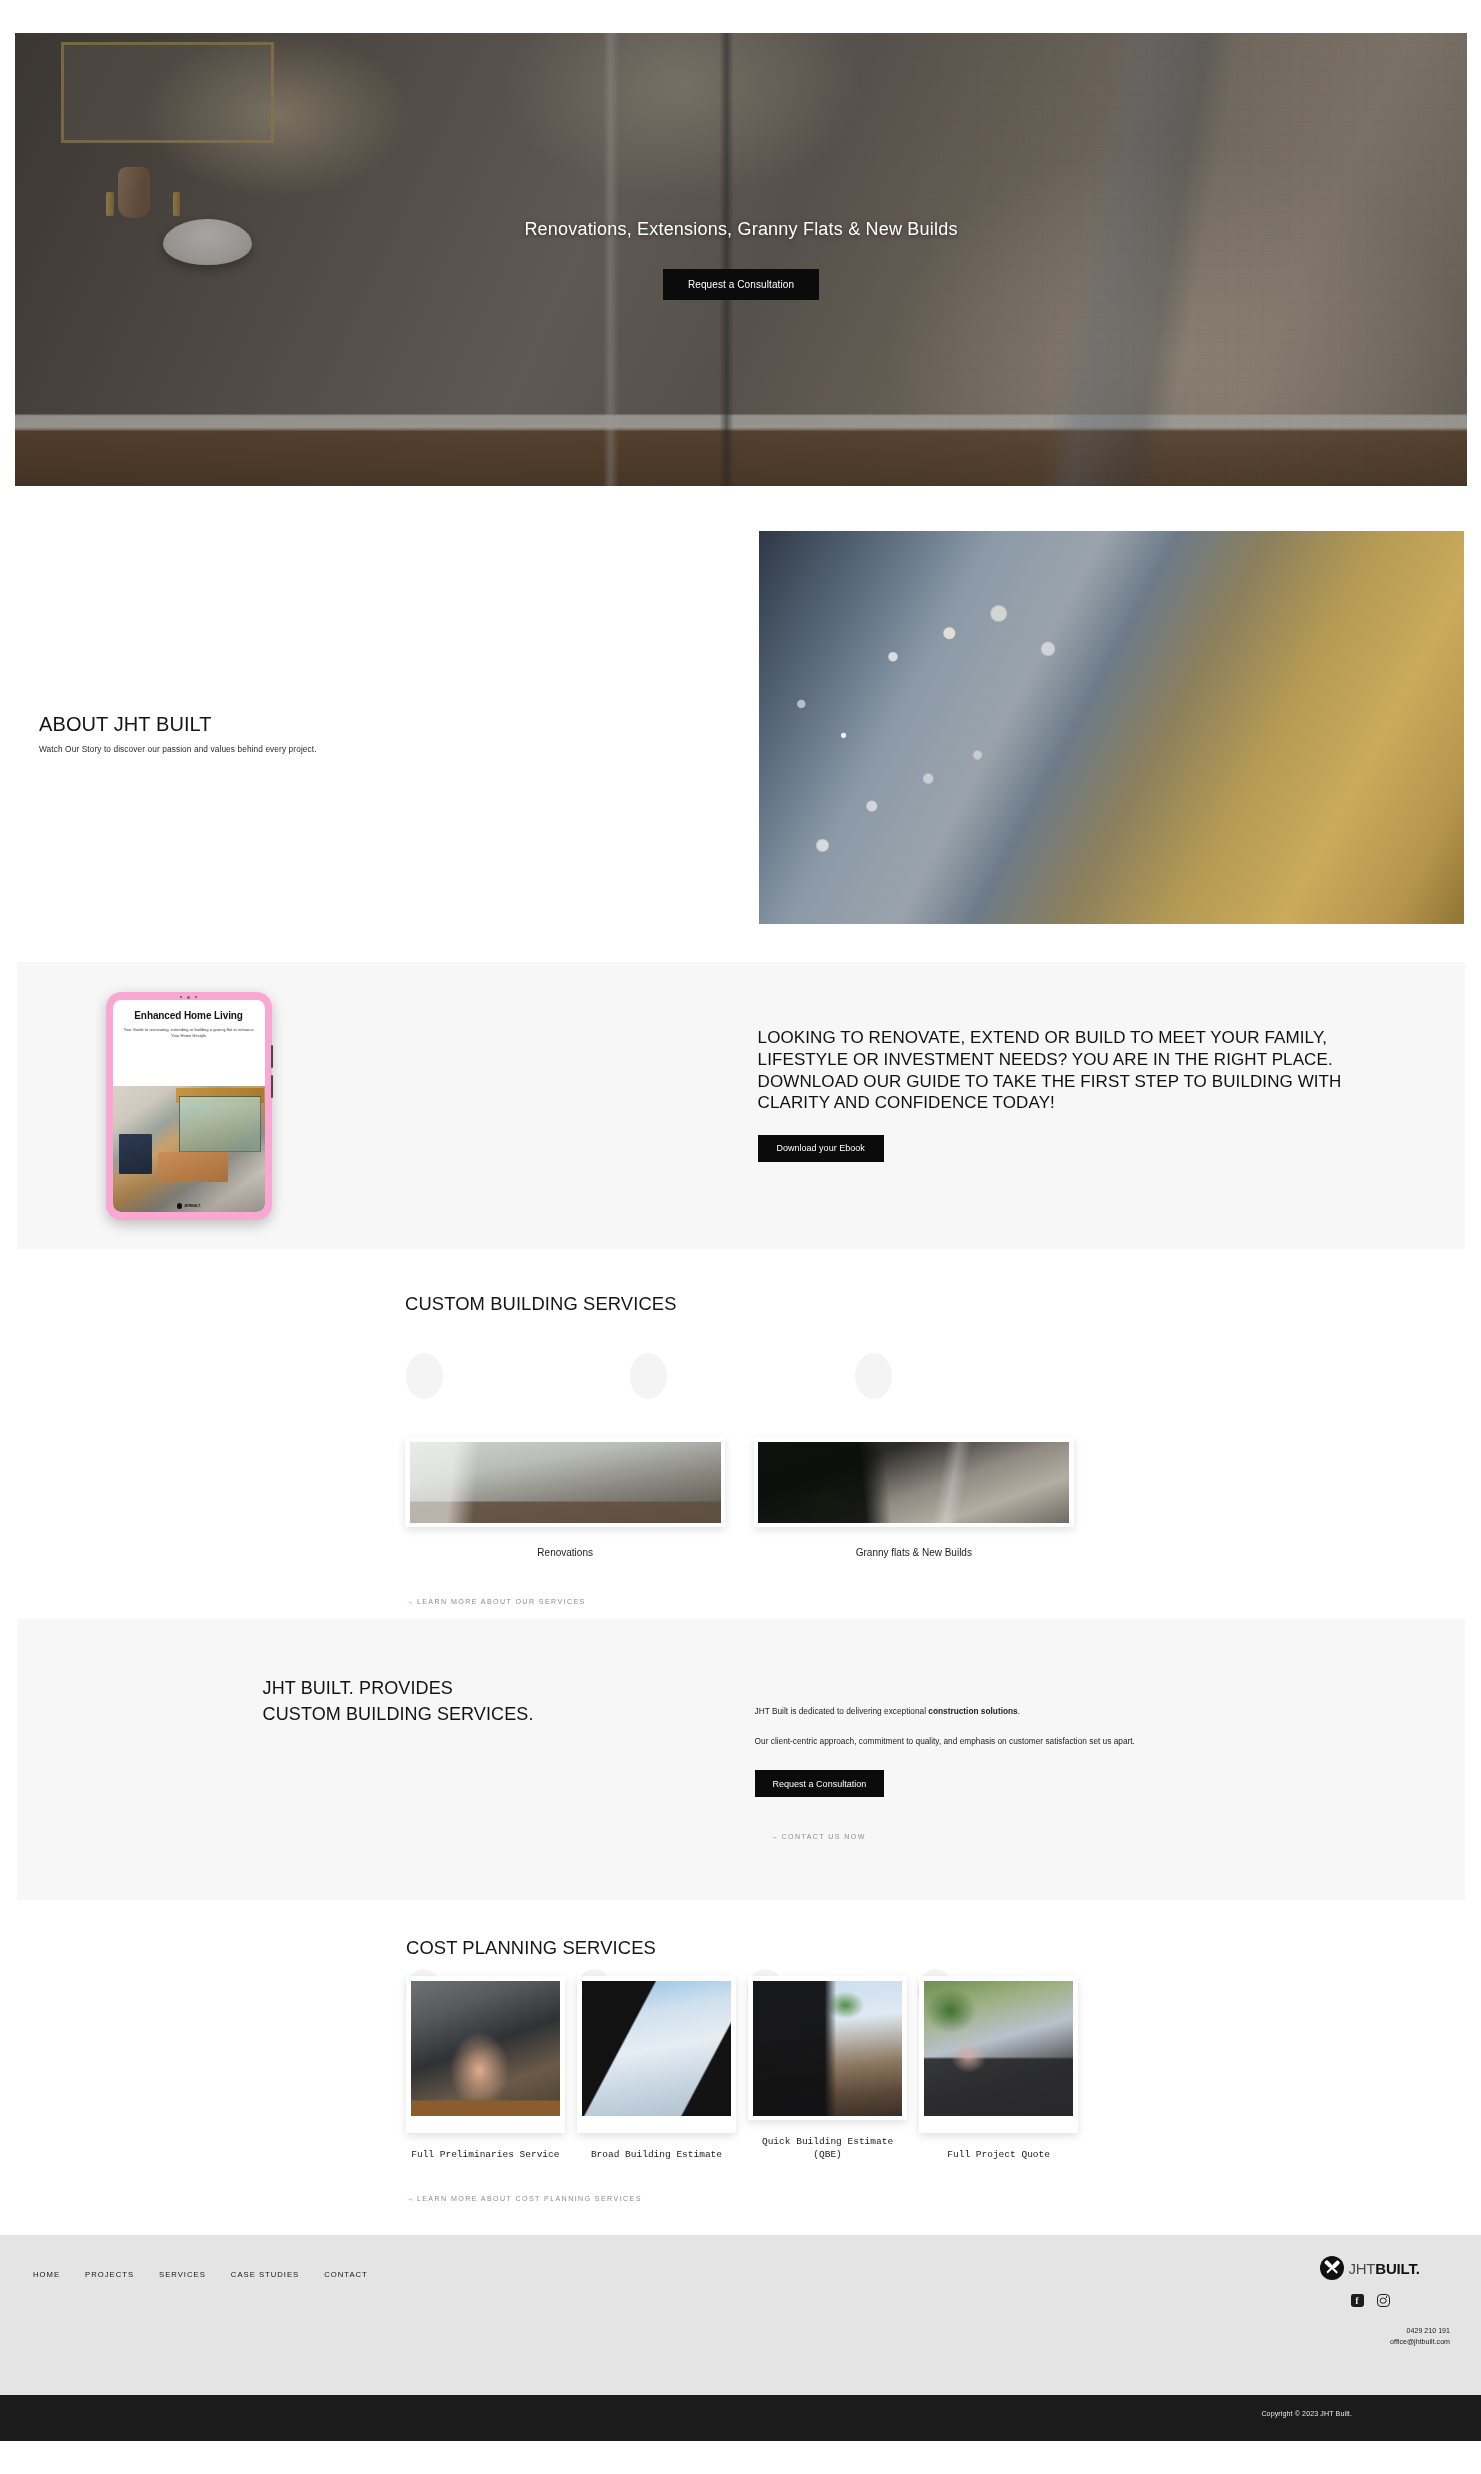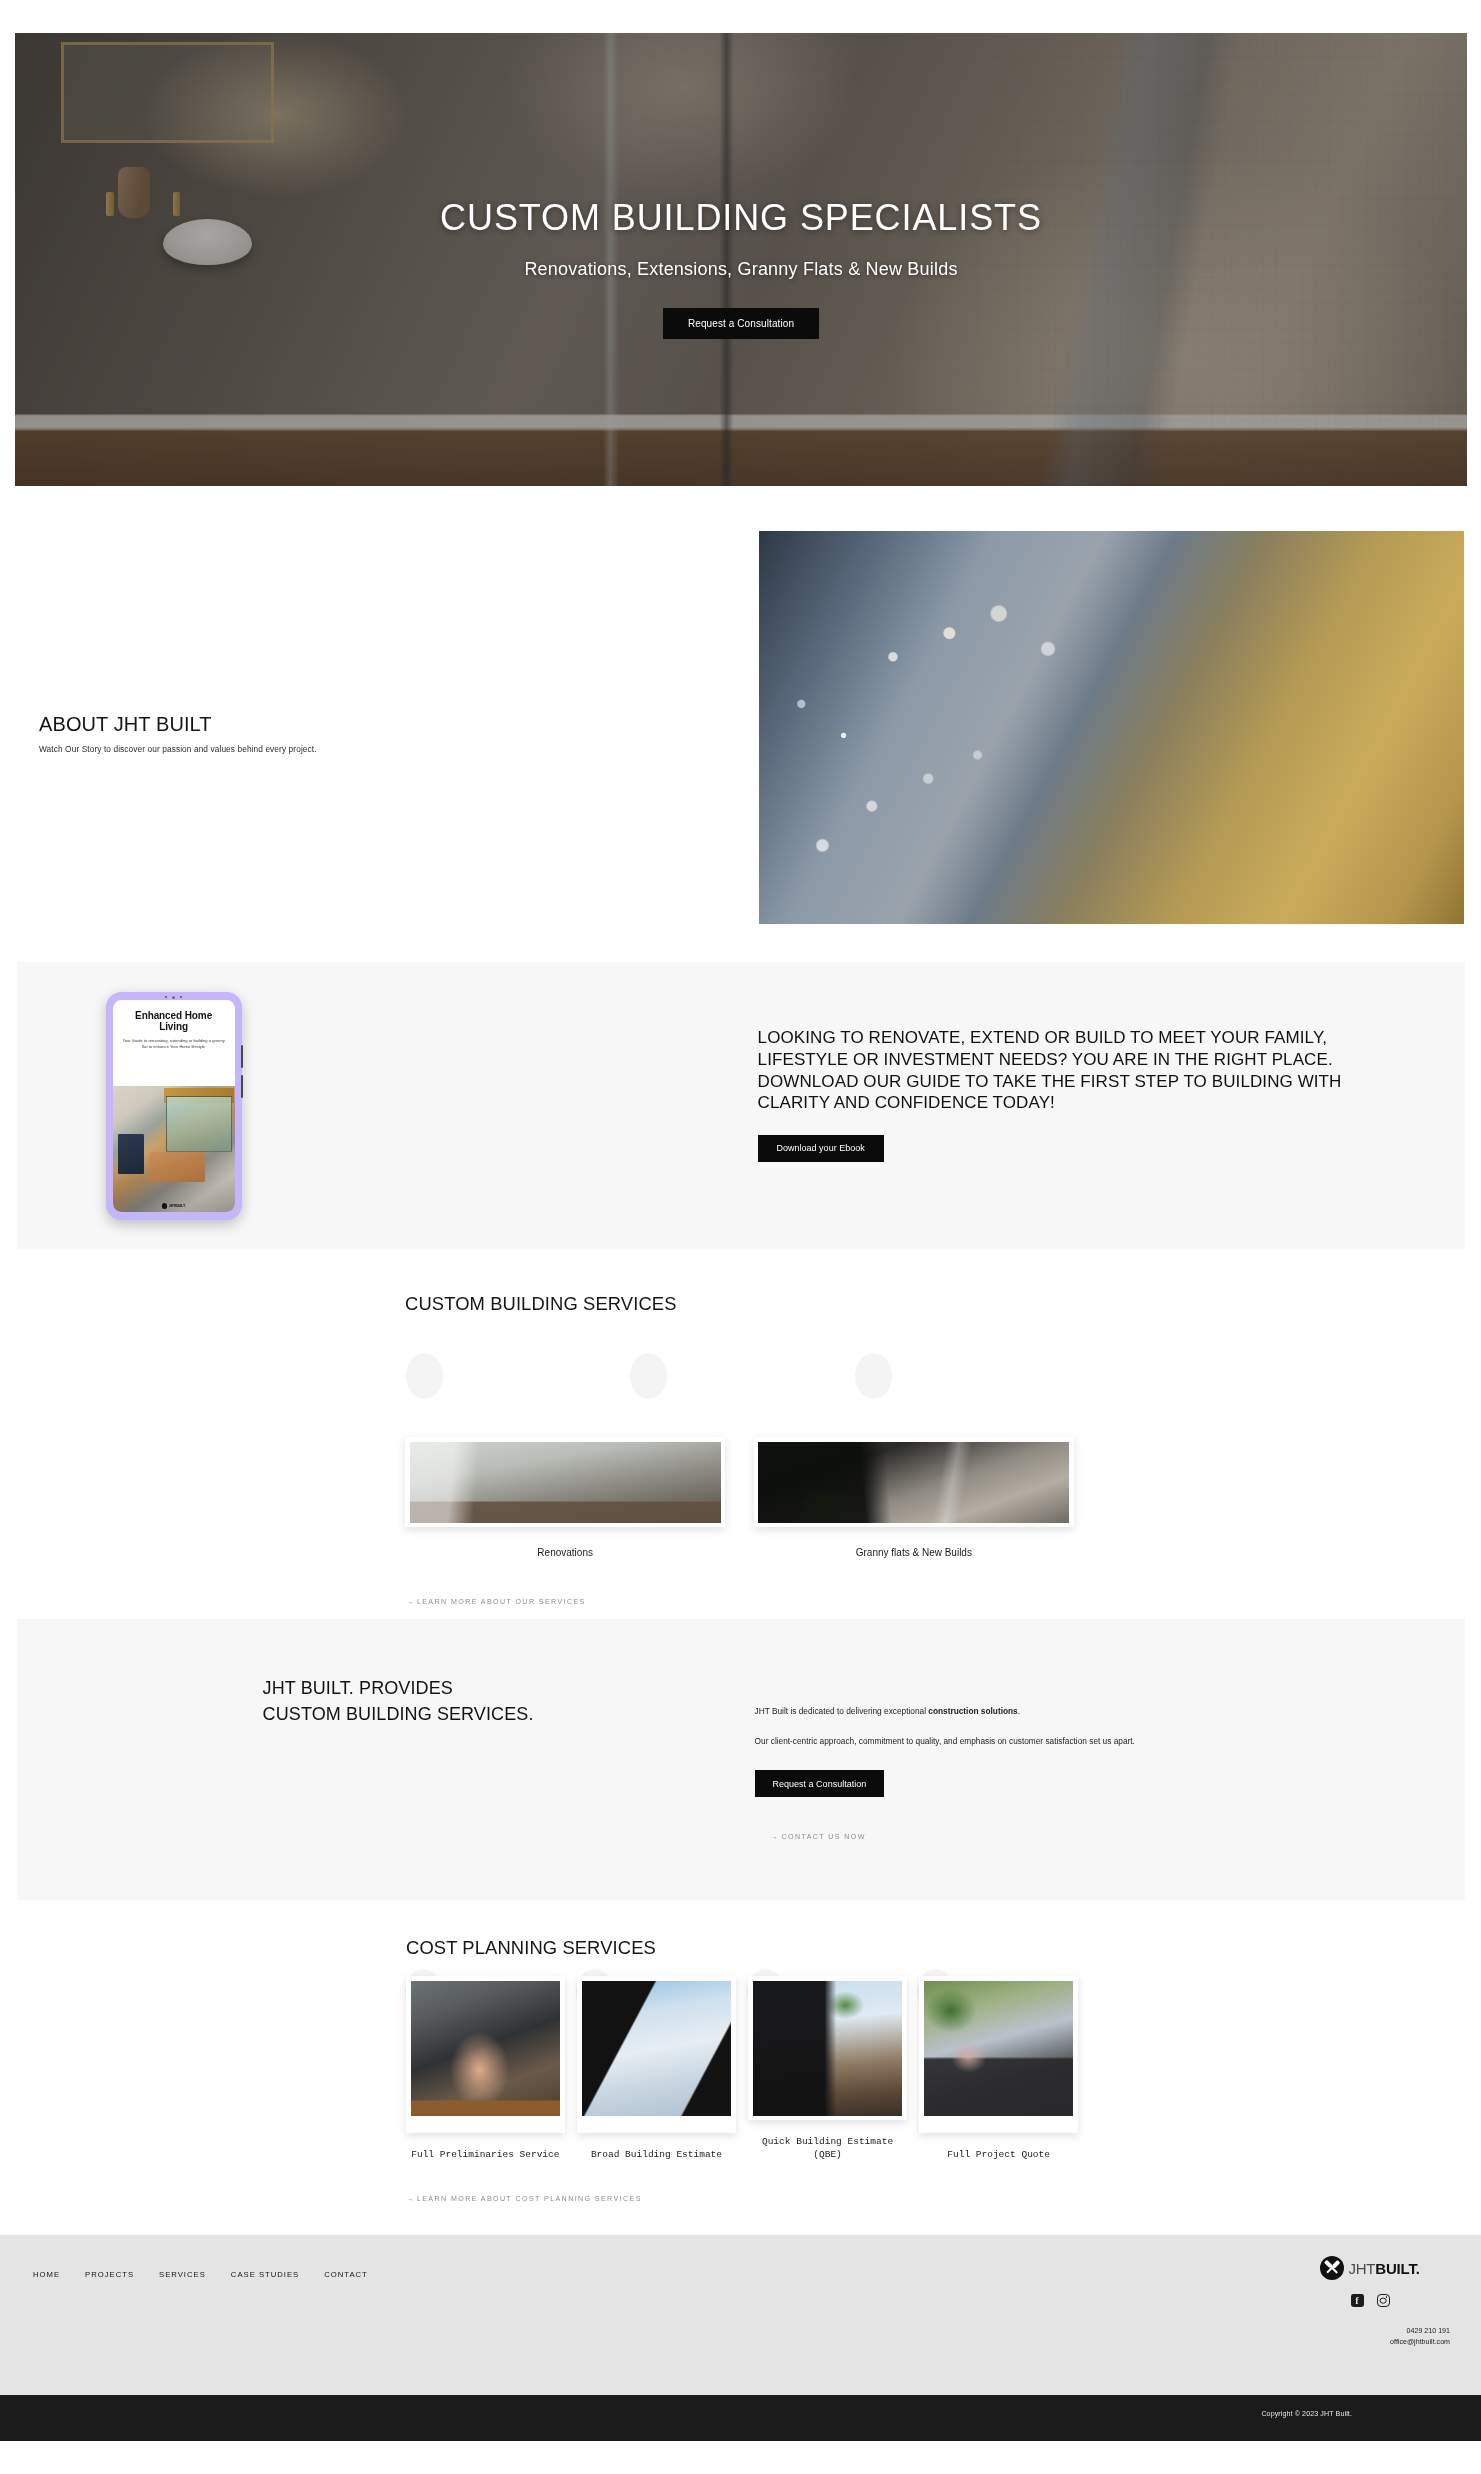--- a/index.html
+++ b/index.html
@@ -153,22 +153,22 @@
 
   
   .ebook {
     position:absolute;
     left: 16.6px; top: 962px;
     width: 1448px; height: 287px;
     background: #f7f7f7;
   }
   .tablet {
     position:absolute; left: 89px; top: 30px;
-    width: 136px; height: 228px;
-    background: #c4b5fd;
+    width: 166px; height: 228px;
+    background: #f9a8d4;
     border-radius: 15.4px;
     box-shadow: 0 4.7px 13px rgba(0,0,0,.22);
     padding: 7.7px 7.1px;
   }
   .tablet::before {
     content:"";
     position:absolute; right:-1.8px; top: 53px;
     width: 2.4px; height: 22.5px; background:#46484c; border-radius: 1.2px;
   }
   .tablet::after {
@@ -458,21 +458,20 @@
 <section class="hero">
   <div class="hero-photo">
     <div class="hero-mirror"></div>
     <div class="hero-vase"></div>
     <div class="hero-sink"></div>
     <div class="hero-tap" style="left:6.3%;top:35%"></div>
     <div class="hero-tap" style="left:10.9%;top:35%"></div>
   </div>
   <div class="hero-overlay"></div>
   <div class="hero-content">
-    <h1 class="hero-title">CUSTOM BUILDING SPECIALISTS</h1>
     <p class="hero-sub">Renovations, Extensions, Granny Flats &amp; New Builds</p>
     <button class="hero-btn">Request a Consultation</button>
   </div>
 </section>
 
 <section class="about">
   <h2 class="about-title">ABOUT JHT BUILT</h2>
   <p class="about-text">Watch Our Story to discover our passion and values behind every project.</p>
   <div class="about-media">
     <div class="about-photo"></div>

